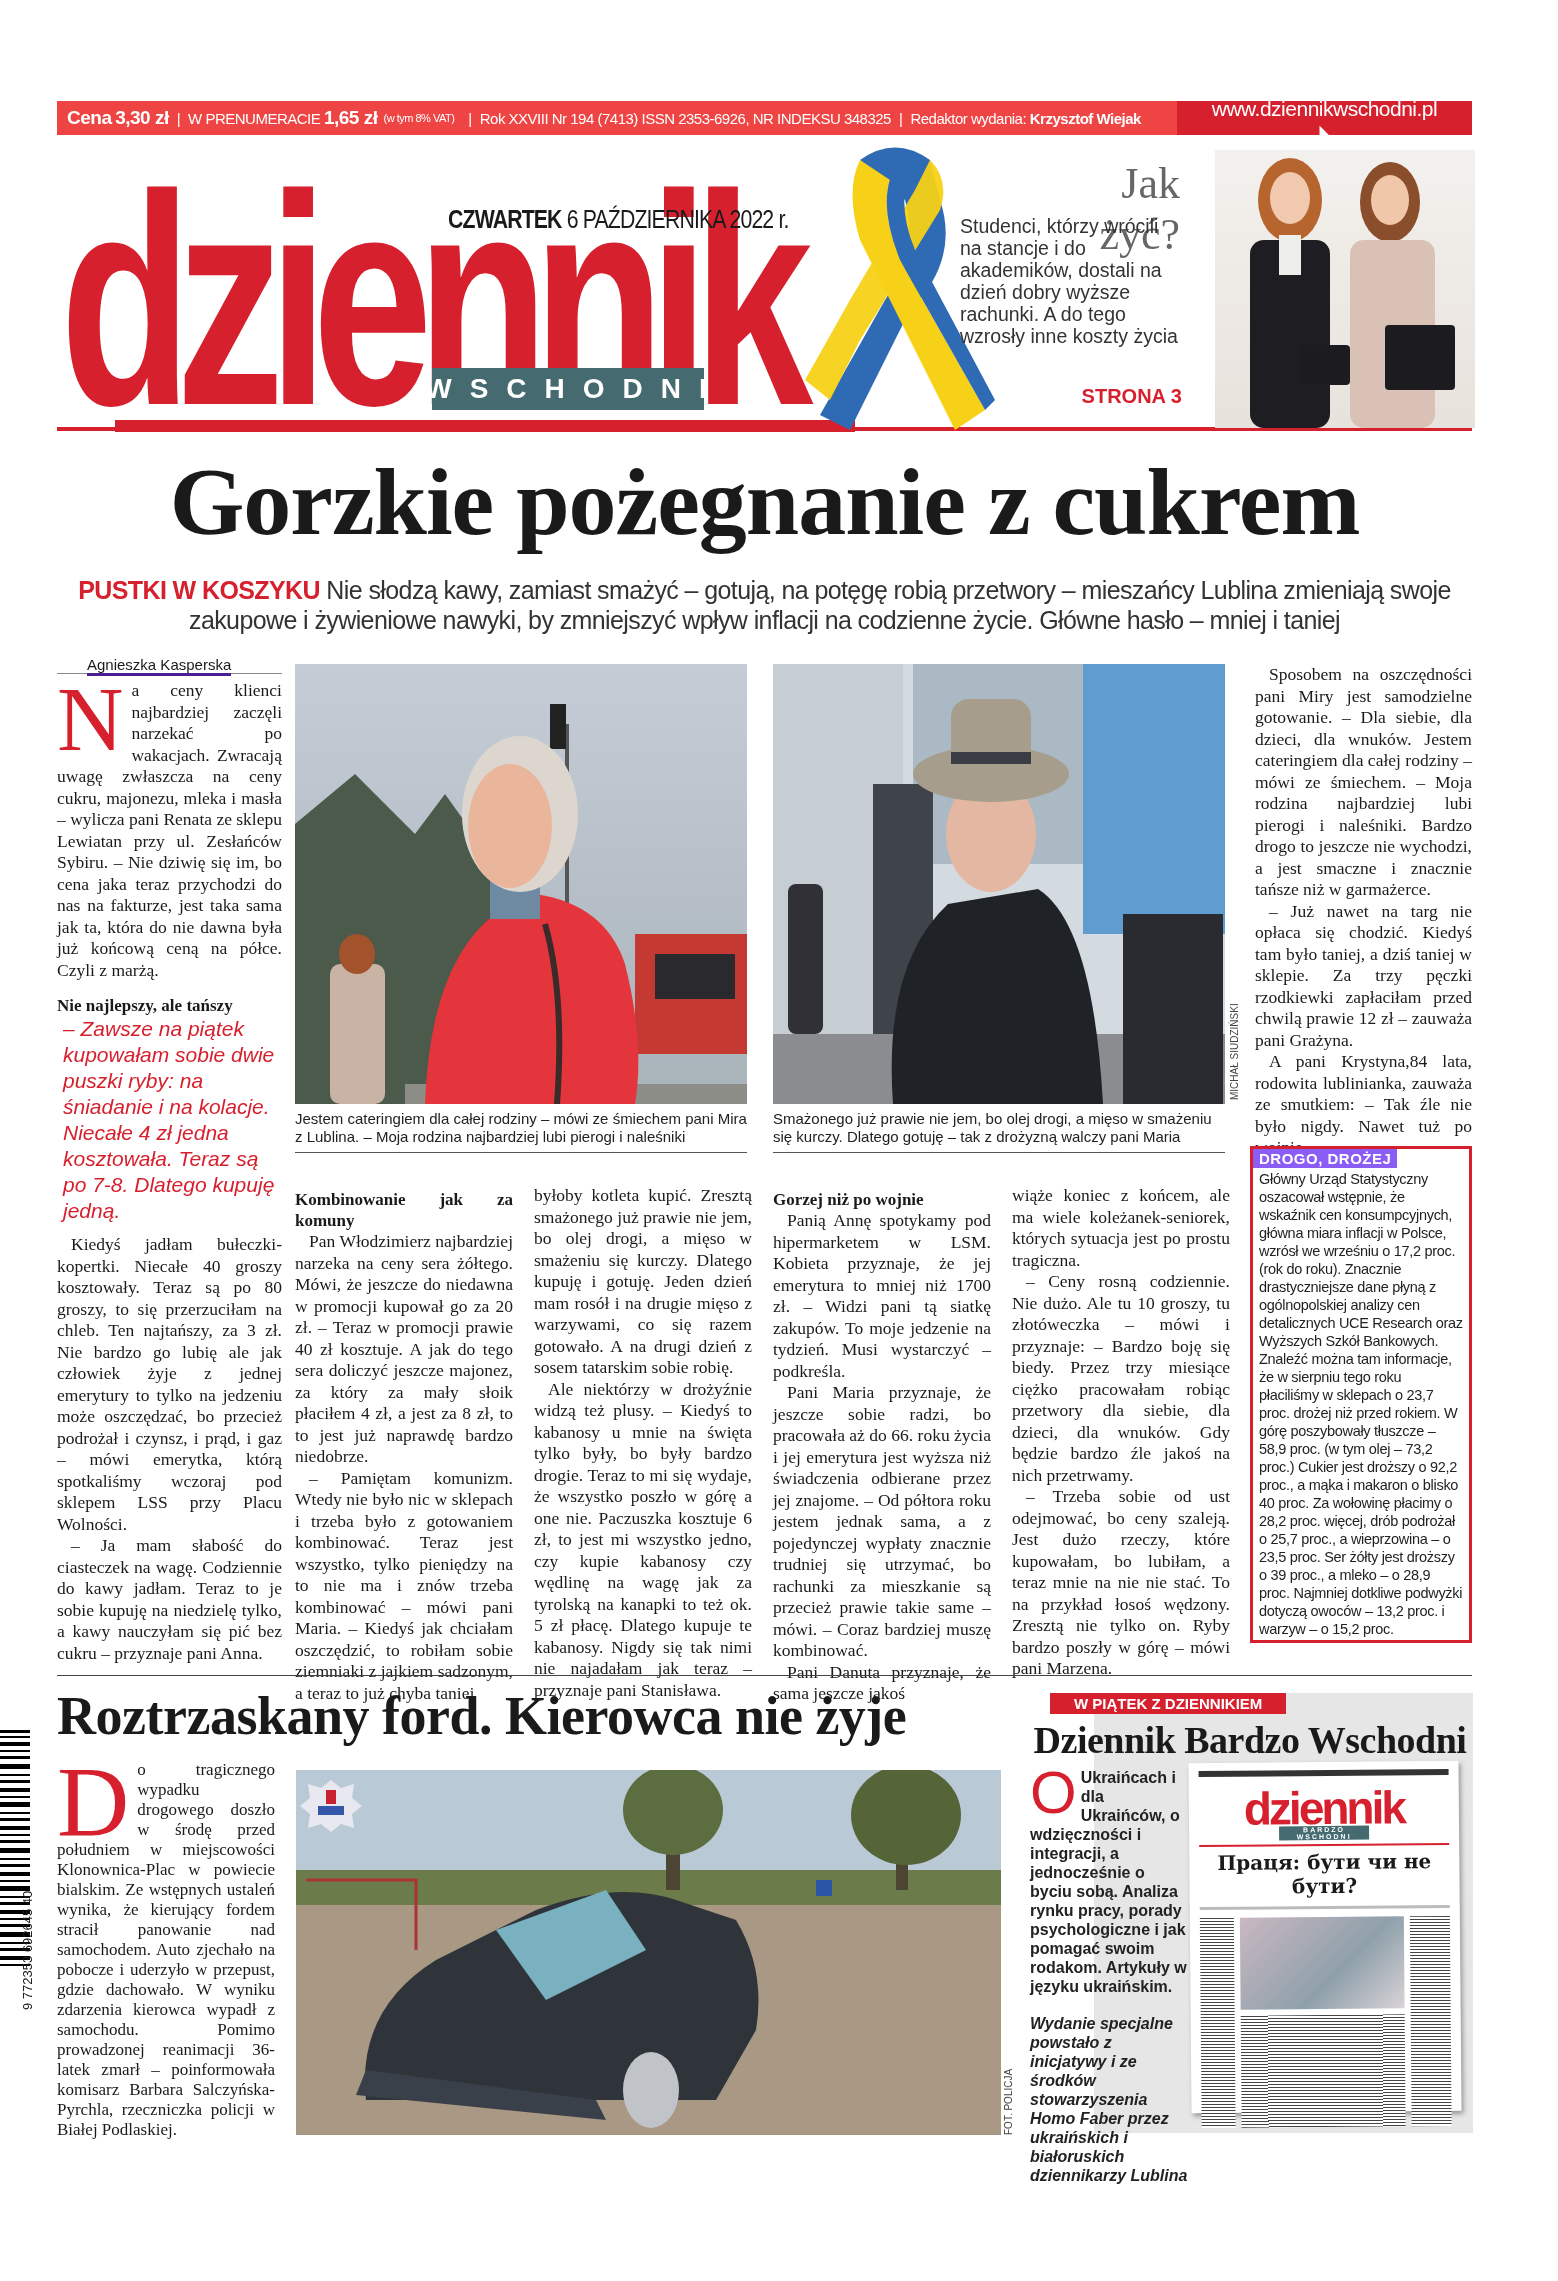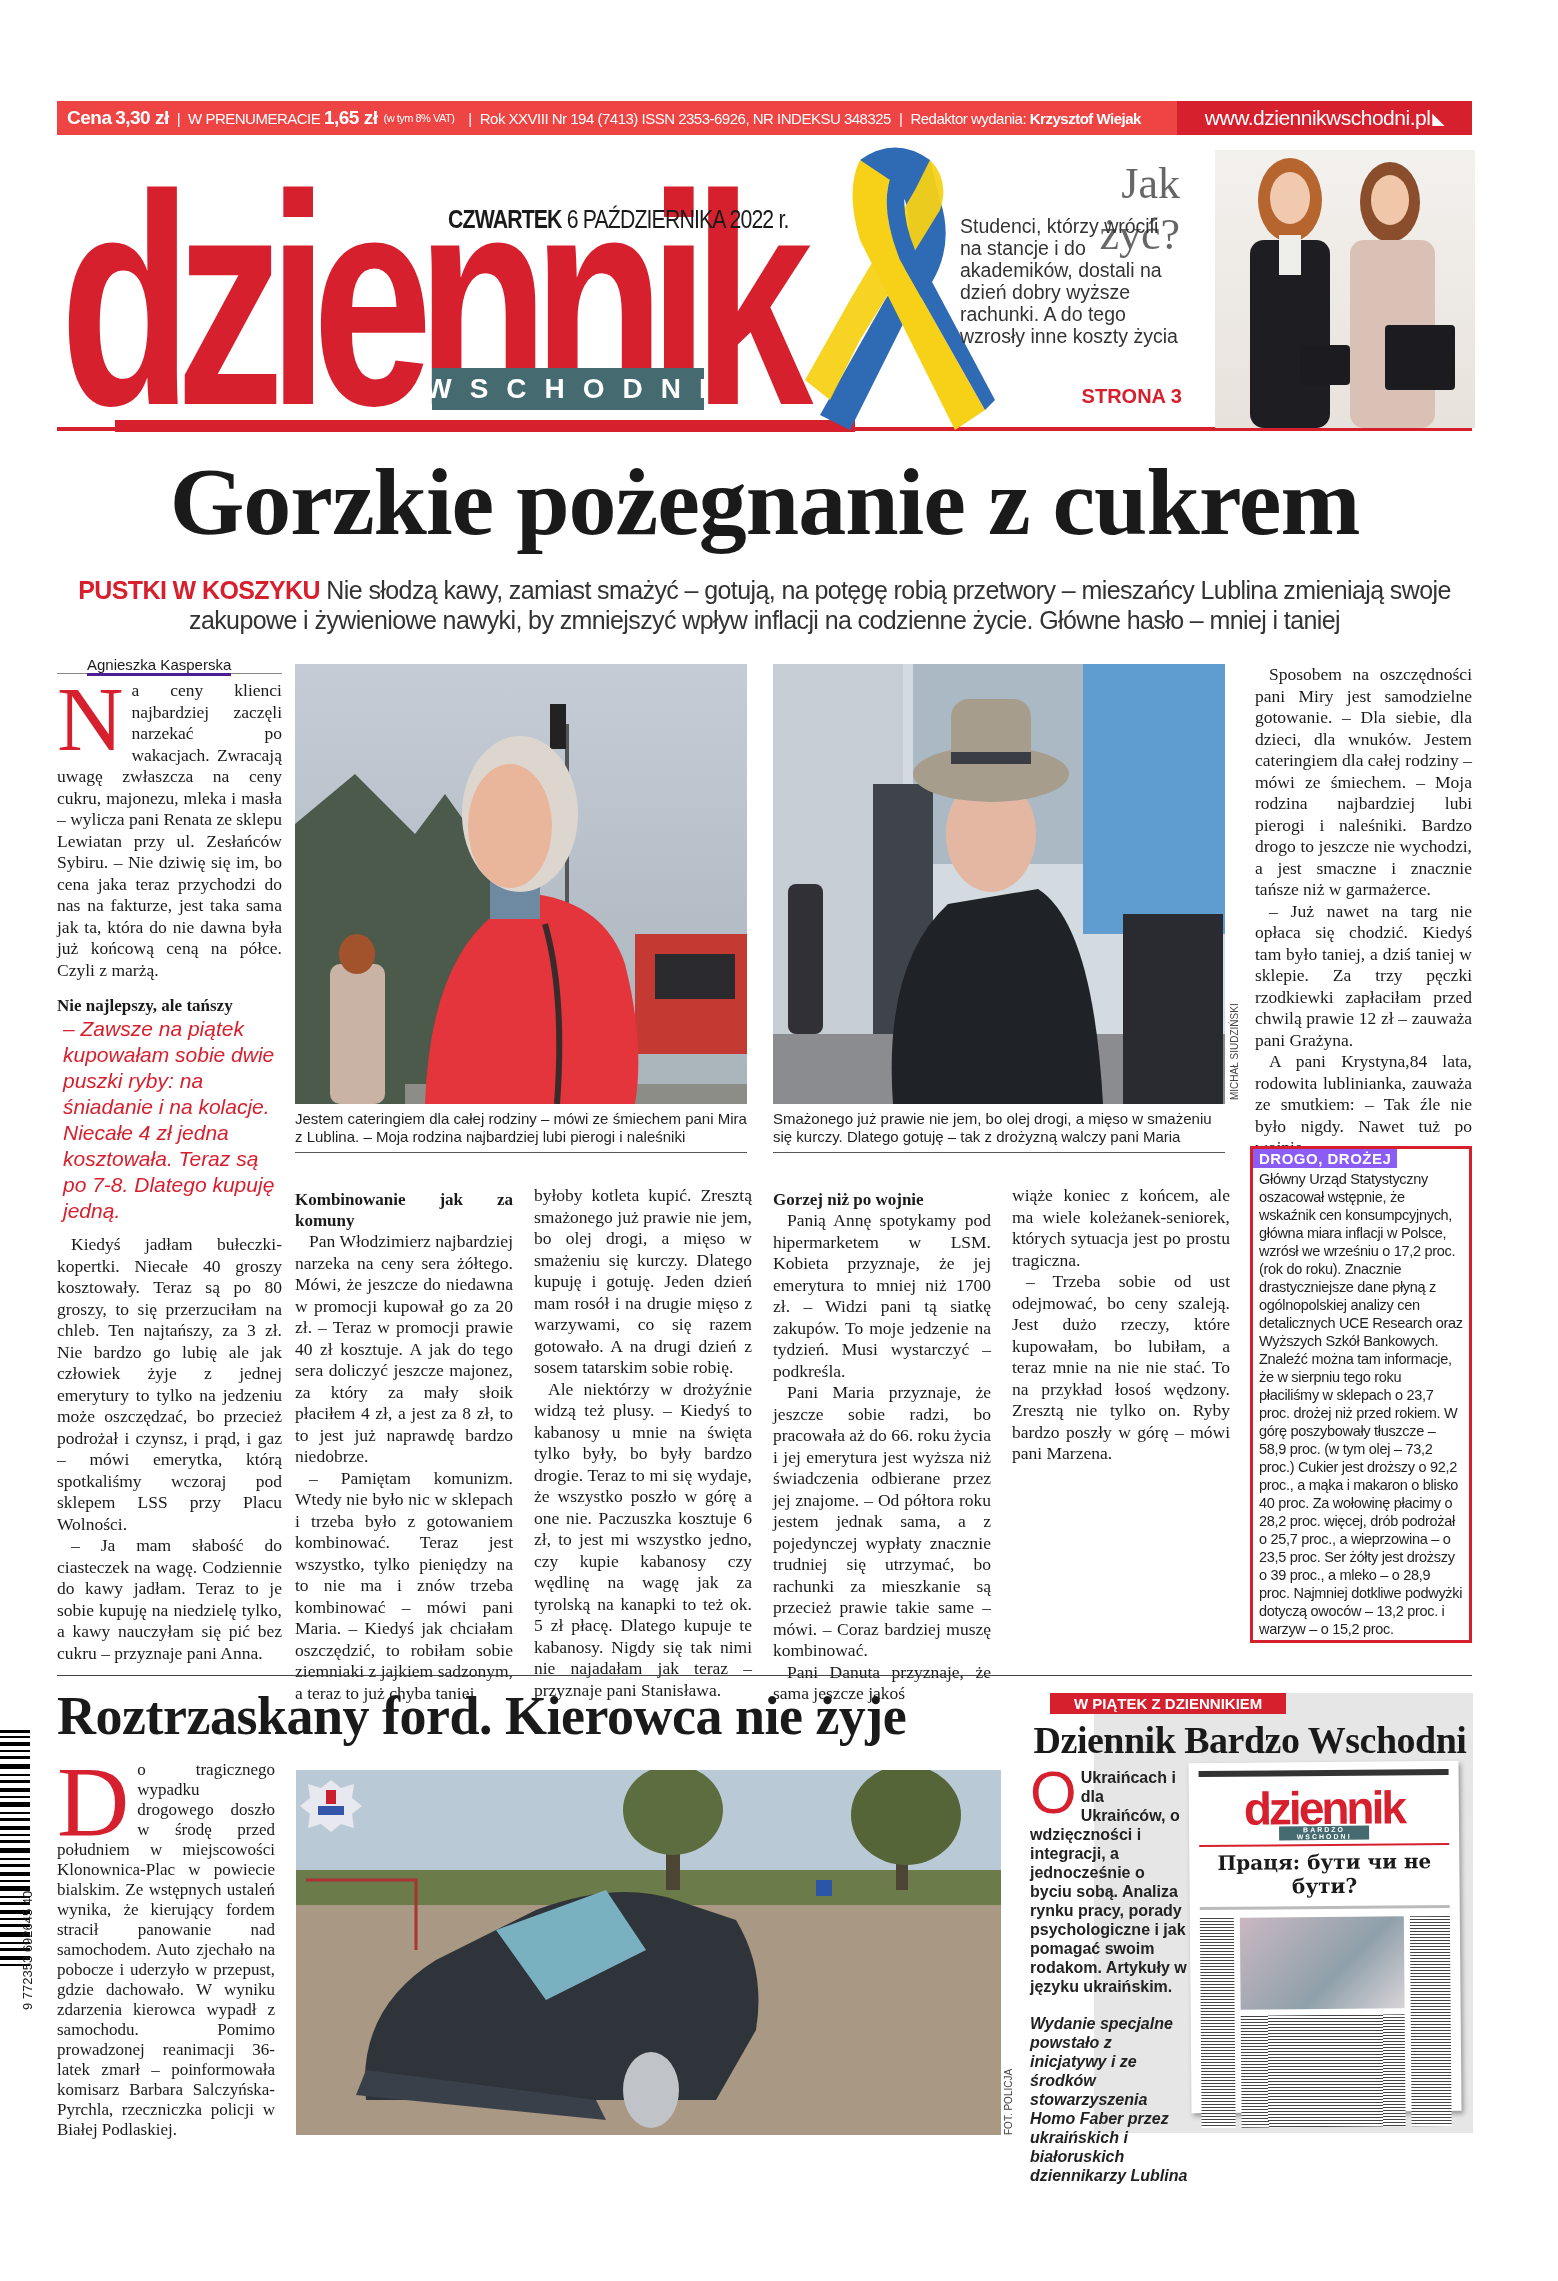--- a/index.html
+++ b/index.html
@@ -8,21 +8,21 @@
   .abs { position: absolute; }
 
   
   .topbar { left: 57px; top: 101px; width: 1120px; height: 34px; background: #ef4444; color: #fff;
     font-family: "Liberation Sans", sans-serif; display: flex; align-items: center; padding-left: 10px;
     font-size: 15px; white-space: nowrap; letter-spacing: -0.5px; }
   .topbar b { font-size: 19px; }
   .topbar .sm { font-size: 11px; margin: 0 6px; }
   .topbar .sep { margin: 0 8px; }
   .urlbar { left: 1177px; top: 101px; width: 295px; height: 34px; background: #d7202e; color: #fff;
-    font-family: "Liberation Sans", sans-serif; font-size: 21px; display: flex; align-items: center; justify-content: center; letter-spacing: -0.5px; }
+    font-family: "Liberation Sans", sans-serif; font-size: 21px; display: flex; align-items: center; justify-content: center; letter-spacing: -0.5px; flex-direction: column; }
 
   
   .logo { left: 60px; top: 150px; font-family: "Liberation Sans", sans-serif; font-weight: 900; color: #d7202e;
     font-size: 300px; line-height: 1; letter-spacing: -22px; transform: scaleX(0.72); transform-origin: left top; }
   .logo-sub { left: 432px; top: 368px; width: 272px; height: 42px; background: #456b70; color: #fff;
     font-family: "Liberation Sans", sans-serif; font-weight: 700; font-size: 28px; letter-spacing: 18px;
     display: flex; align-items: center; justify-content: center; padding-left: 14px; }
   .dateline { left: 448px; top: 205px; font-family: "Liberation Sans", sans-serif; font-size: 25px; letter-spacing: -1px; transform: scaleX(0.85); transform-origin: left top; }
   .dateline b { font-weight: 700; }
   .rule-red { left: 57px; top: 427px; width: 1415px; height: 4px; background: #d7202e; }
@@ -198,20 +198,21 @@
 </div>
 
 <div class="abs col" style="left:773px; top:1185px; width:218px;">
   <h4>Gorzej niż po wojnie</h4>
   <p>Panią Annę spotykamy pod hipermarketem w LSM. Kobieta przyznaje, że jej emerytura to mniej niż 1700 zł. – Widzi pani tą siatkę zakupów. To moje jedzenie na tydzień. Musi wystarczyć – podkreśla.</p>
   <p>Pani Maria przyznaje, że jeszcze sobie radzi, bo pracowała aż do 66. roku życia i jej emerytura jest wyższa niż świadczenia odbierane przez jej znajome. – Od półtora roku jestem jednak sama, a z pojedynczej wypłaty znacznie trudniej się utrzymać, bo rachunki za mieszkanie są przecież prawie takie same – mówi. – Coraz bardziej muszę kombinować.</p>
   <p>Pani Danuta przyznaje, że sama jeszcze jakoś</p>
 </div>
 <div class="abs col" style="left:1012px; top:1185px; width:218px;">
   <p class="noi">wiąże koniec z końcem, ale ma wiele koleżanek-seniorek, których sytuacja jest po prostu tragiczna.</p>
+  <p>– Ceny rosną codziennie. Nie dużo. Ale tu 10 groszy, tu złotóweczka – mówi i przyznaje: – Bardzo boję się biedy. Przez trzy miesiące ciężko pracowałam robiąc przetwory dla siebie, dla dzieci, dla wnuków. Gdy będzie bardzo źle jakoś na nich przetrwamy.</p>
   <p>– Trzeba sobie od ust odejmować, bo ceny szaleją. Jest dużo rzeczy, które kupowałam, bo lubiłam, a teraz mnie na nie nie stać. To na przykład łosoś wędzony. Zresztą nie tylko on. Ryby bardzo poszły w górę – mówi pani Marzena.</p>
 </div>
 
 <div class="abs col" style="left:1255px; top:664px; width:217px;">
   <p>Sposobem na oszczędności pani Miry jest samodzielne gotowanie. – Dla siebie, dla dzieci, dla wnuków. Jestem cateringiem dla całej rodziny – mówi ze śmiechem. – Moja rodzina najbardziej lubi pierogi i naleśniki. Bardzo drogo to jeszcze nie wychodzi, a jest smaczne i znacznie tańsze niż w garmażerce.</p>
   <p>– Już nawet na targ nie opłaca się chodzić. Kiedyś tam było taniej, a dziś taniej w sklepie. Za trzy pęczki rzodkiewki zapłaciłam przed chwilą prawie 12 zł – zauważa pani Grażyna.</p>
   <p>A pani Krystyna,84 lata, rodowita lublinianka, zauważa ze smutkiem: – Tak źle nie było nigdy. Nawet tuż po wojnie.</p>
 </div>
 
 <div class="abs sidebox" style="left:1250px; top:1146px; width:222px; height:497px;">

